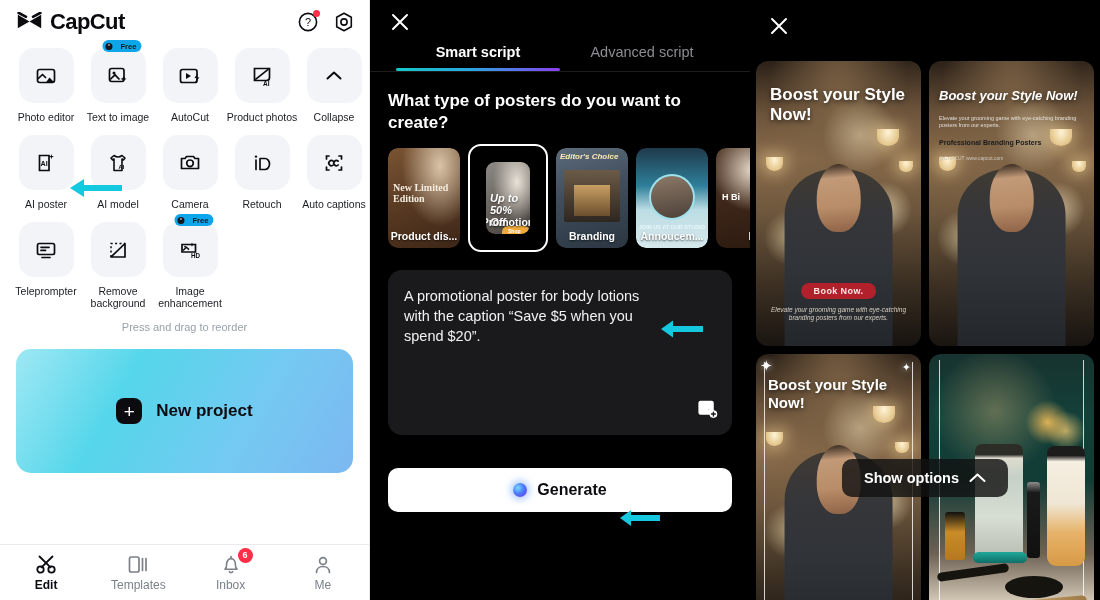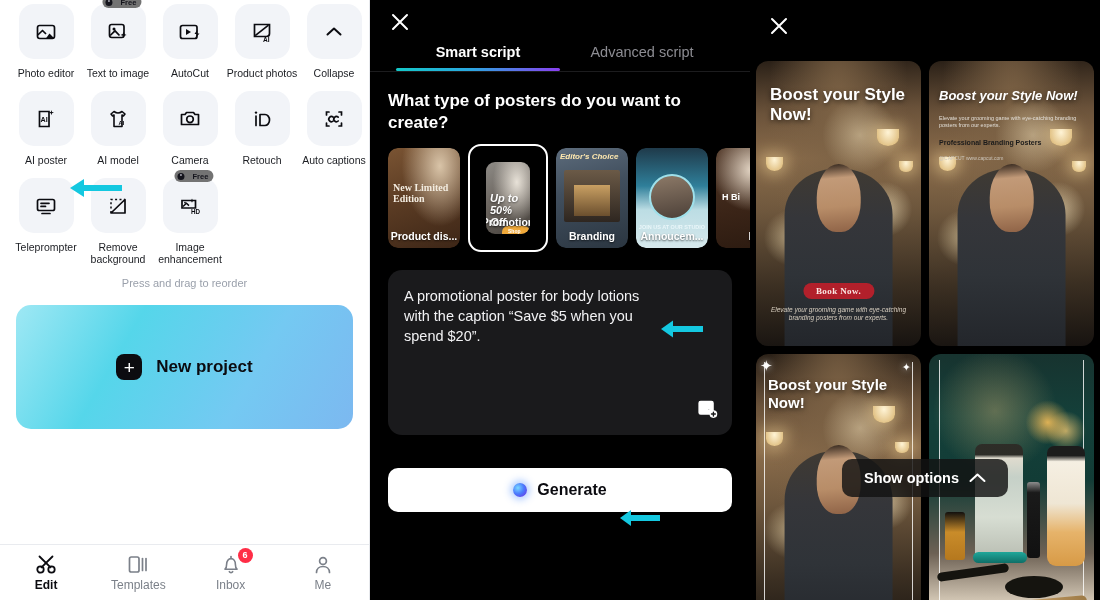--- a/index.html
+++ b/index.html
@@ -44,21 +44,21 @@
   .tool-tile {
     width:55px; height:55px; border-radius:15px; background:#f2f4f8;
     display:flex; align-items:center; justify-content:center; position:relative;
   }
   .tool-label {
     margin-top:8px; font-size:10.5px; color:#1b1d22; text-align:center;
     line-height:12px; width:72px;
   }
   .free-badge {
     position:absolute; top:-8px; left:50%; transform:translateX(-40%);
-    background:#737373; color:#14141c; font-size:7.5px; font-weight:bold;
+    background:#0ea5e9; color:#14141c; font-size:7.5px; font-weight:bold;
     border-radius:7px; padding:1.5px 5px 1.5px 3px; display:flex;
     align-items:center; gap:8px; white-space:nowrap; z-index:3;
   }
   .free-badge .clk {
     width:7px; height:7px; border-radius:50%; background:#14141c;
     display:inline-block; position:relative;
   }
   .free-badge .clk::after {
     content:""; position:absolute; left:3px; top:1.5px; width:1px; height:2.2px;
     background:#e9e9f6;
@@ -296,21 +296,21 @@
     position:absolute; left:10px; top:78px; color:#1b1b1b; font-size:7px;
     font-weight:bold;
   }
   .p2-small {
     position:absolute; left:10px; top:94px; color:#cdc7bd; font-size:5px;
     line-height:6px;
   }
   .book-btn {
     position:absolute; left:50%; transform:translateX(-50%); top:222px;
     background:#b2202b; color:#fbe8e4; font-size:9px; font-weight:bold;
-    border-radius:10px; padding:3px 13px; font-family:Liberation Serif, serif;
+    border-radius:10px; padding:3px 13px; font-family:Liberation Sans, sans-serif;
     letter-spacing:.4px;
   }
   .p1-foot {
     position:absolute; left:12px; right:12px; top:245px; text-align:center;
     color:#d8cfc0; font-size:6.5px; line-height:8px; font-style:italic;
   }
   .p3-title {
     left:12px; right:12px; top:22px; font-size:15px; line-height:18px;
   }
   .spark {
@@ -341,20 +341,46 @@
   
   .arrow { position:absolute; z-index:40; pointer-events:none; }
 </style>
 </head>
 <body>
 
 <div class="screen">
 
   <div class="left-panel">
 
+    <div class="lp-header">
+      <div class="logo-wrap">
+        <svg class="logo-mark" viewBox="0 0 30 22">
+          <path d="M2 3 L15 10.5 L2 18 Z" fill="#0b0b10"></path>
+          <path d="M28 3 L15 10.5 L28 18 Z" fill="#0b0b10"></path>
+          <rect x="1" y="1.5" width="12" height="3" rx="1.2" fill="#0b0b10" transform="rotate(28 7 3)"></rect>
+          <rect x="17" y="1.5" width="12" height="3" rx="1.2" fill="#0b0b10" transform="rotate(-28 23 3)"></rect>
+        </svg>
+        <span class="logo-text">CapCut</span>
+      </div>
+      <div class="hdr-icons">
+        <div class="hdr-ico">
+          <svg width="22" height="22" viewBox="0 0 22 22">
+            <circle cx="11" cy="11" r="8.6" fill="none" stroke="#0b0b10" stroke-width="1.6"></circle>
+            <text x="11" y="15" font-size="11" font-family="Liberation Sans, sans-serif" text-anchor="middle" fill="#0b0b10">?</text>
+          </svg>
+          <span class="dot-badge"></span>
+        </div>
+        <div class="hdr-ico">
+          <svg width="22" height="22" viewBox="0 0 22 22">
+            <path d="M11 2.2 L18.3 6.3 L18.3 15.7 L11 19.8 L3.7 15.7 L3.7 6.3 Z" fill="none" stroke="#0b0b10" stroke-width="1.6" stroke-linejoin="round"></path>
+            <circle cx="11" cy="11" r="3.1" fill="none" stroke="#0b0b10" stroke-width="1.6"></circle>
+          </svg>
+        </div>
+      </div>
+    </div>
 
     <div class="tools">
 
       <div class="tool-row">
         <div class="tool">
           <div class="tool-tile">
             <svg width="24" height="24" viewBox="0 0 24 24">
               <rect x="3.5" y="5.5" width="17" height="13" rx="2.2" fill="none" stroke="#0b0b10" stroke-width="1.7"></rect>
               <path d="M3.8 15 L8.5 10.5 L12 14" fill="none" stroke="#0b0b10" stroke-width="1.7" stroke-linejoin="round"></path>
               <path d="M12 18.2 L15.5 13.6 L20.2 18.2" fill="#0b0b10"></path>

